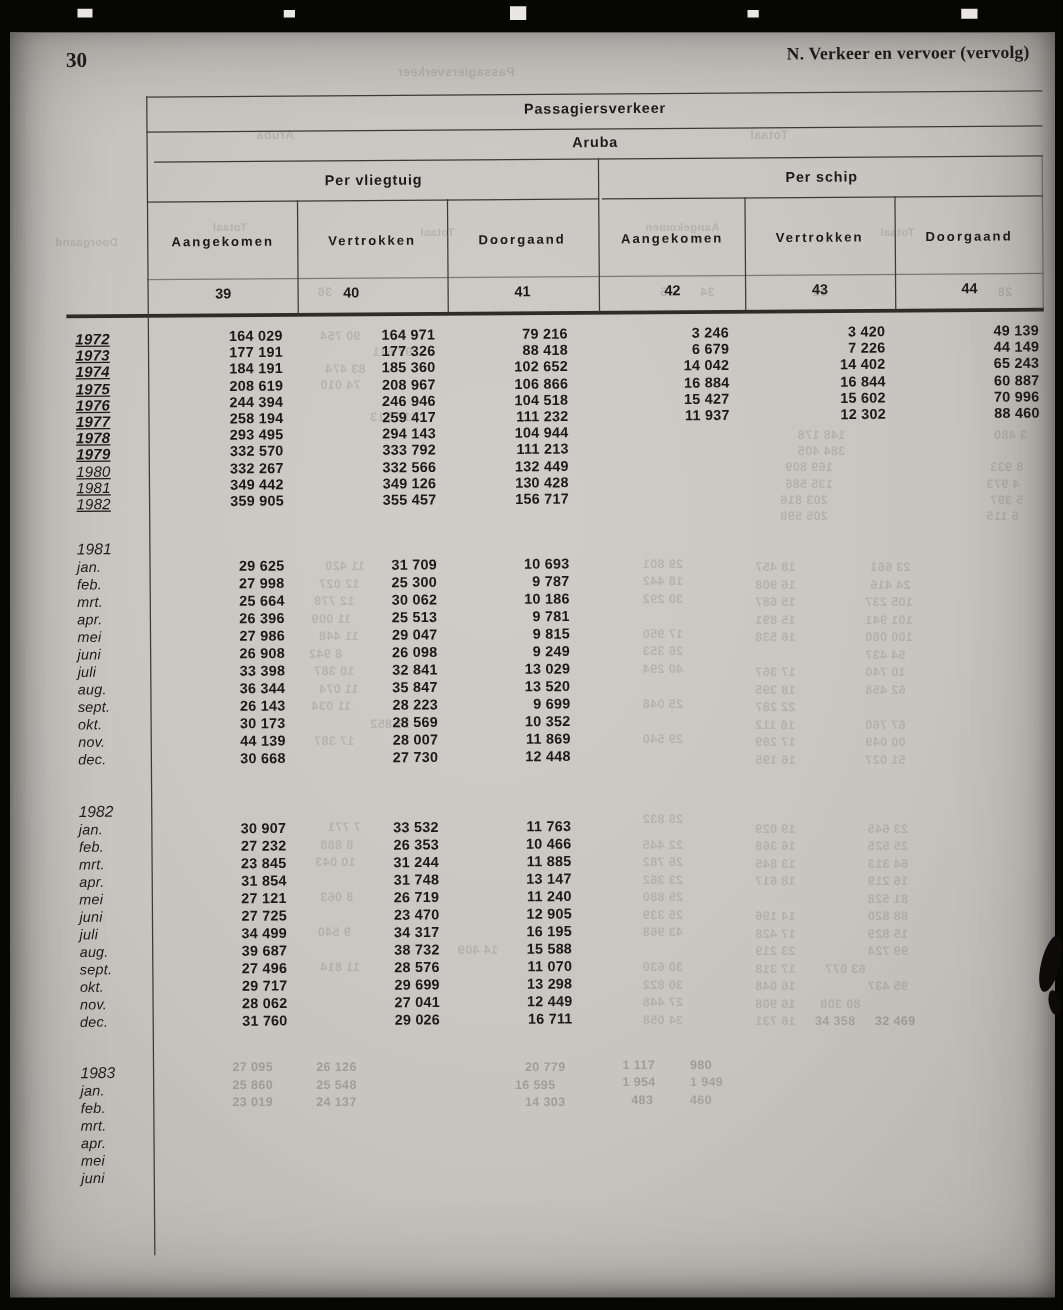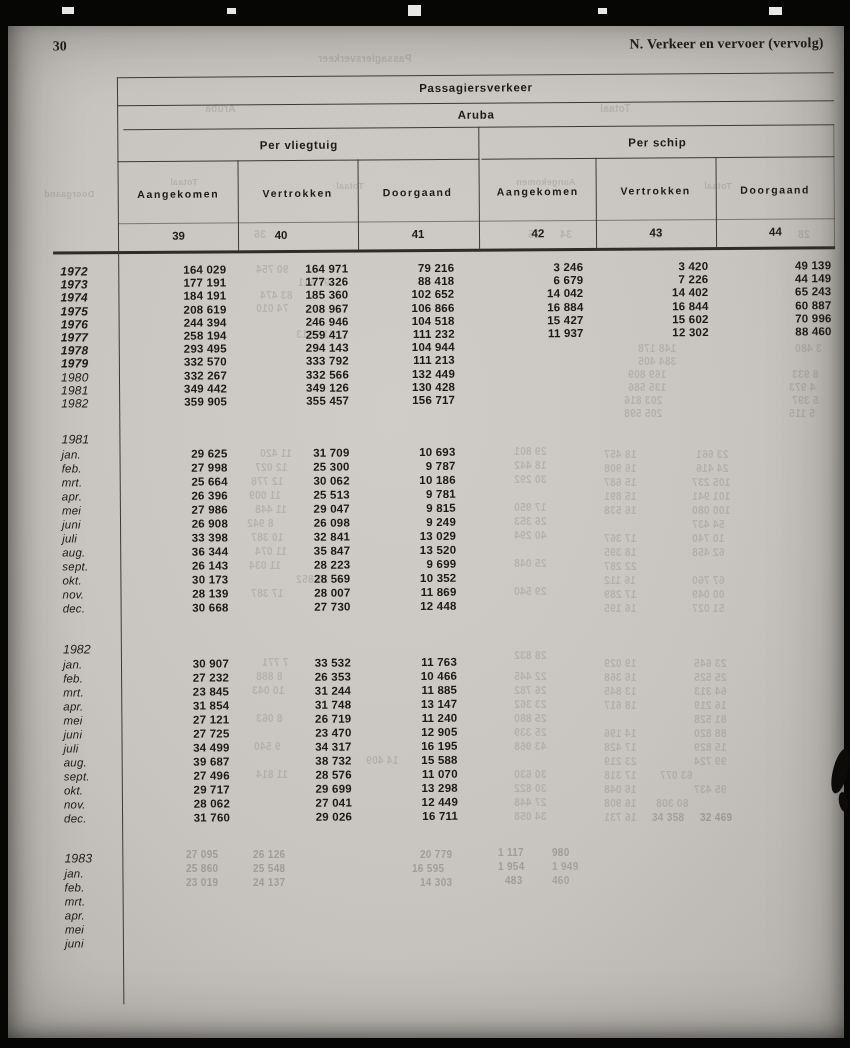--- a/index.html
+++ b/index.html
@@ -12,42 +12,42 @@
                       inset 18px 0 28px -18px rgba(0,0,0,.5),
                       inset -14px 0 22px -14px rgba(0,0,0,.45),
                       inset 0 -16px 24px -14px rgba(0,0,0,.4); }
   .mark { position:absolute; background:#e9e7e3; }
   .blob { position:absolute; background:#0c0b0a; border-radius:50%; }
 
   .tilt { position:absolute; left:0; top:0; width:850px; height:1048px;
           transform:rotate(-0.4deg); transform-origin:430px 520px; color:#1c1b17; }
 
   .page-number { position:absolute; left:56px; top:36px; font-family:"Liberation Serif","DejaVu Serif",serif;
-                 font-weight:bold; font-size:14px; }
+                 font-weight:bold; font-size:17px; }
   .page-header { position:absolute; right:23px; top:38px; font-family:"Liberation Serif","DejaVu Serif",serif;
                  font-weight:bold; font-size:14px; letter-spacing:.2px; }
 
   .hline { position:absolute; height:1px; background:#3c3a34; }
   .vline { position:absolute; width:1px; background:#3c3a34; }
   .thick { position:absolute; height:3px; background:#2e2c27; }
 
   .band   { position:absolute; text-align:center; font-weight:bold; font-size:11.5px; letter-spacing:.7px; }
   .colhead{ position:absolute; top:186px; text-align:center; font-weight:bold; font-size:10.5px; letter-spacing:1.6px; }
   .colnum { position:absolute; top:228px; text-align:center; font-weight:bold; font-size:11.5px; }
 
   .block-heading { position:absolute; left:62px; font-style:italic; font-size:12.5px; color:#201f1b; }
 
   .tsection { position:absolute; left:57px; width:780px; }
   .trow { display:flex; }
   .yr .trow { height:13.2px; }
   .mo .trow { height:14px; }
   .cell { flex:none; text-align:right; font-weight:700; font-size:11.5px; color:#1b1a16;
           letter-spacing:.2px; white-space:pre; overflow:visible; }
   .c0 { width:63px;  text-align:left; font-style:italic; padding-left:5px; }
-  .yr .c0 { font-weight:700; font-size:12px; }
+  .yr .c0 { font-weight:700; font-size:12px;text-decoration:underline; }
   .mo .c0 { font-weight:400; font-size:11.5px; }
   .yr .light .c0 { font-weight:400; }
   .c1 { width:120px; padding-right:12px; }
   .c2 { width:120px; padding-right:10px; }
   .c3 { width:120px; padding-right:24px; }
   .c4 { width:118px; padding-right:13px; }
   .c5 { width:120px; padding-right:8px;  }
   .c6 { width:119px; padding-right:4px;  }
 
   .ghost-layer { position:absolute; left:0; top:0; width:850px; height:1048px; }
@@ -426,21 +426,21 @@
           <span class="cell c0">okt.</span>
           <span class="cell c1">30 173</span>
           <span class="cell c2">28 569</span>
           <span class="cell c3">10 352</span>
           <span class="cell c4"></span>
           <span class="cell c5"></span>
           <span class="cell c6"></span>
         </div>
         <div class="trow">
           <span class="cell c0">nov.</span>
-          <span class="cell c1">28 139</span>
+          <span class="cell c1">44 139</span>
           <span class="cell c2">28 007</span>
           <span class="cell c3">11 869</span>
           <span class="cell c4"></span>
           <span class="cell c5"></span>
           <span class="cell c6"></span>
         </div>
         <div class="trow">
           <span class="cell c0">dec.</span>
           <span class="cell c1">30 668</span>
           <span class="cell c2">27 730</span>

